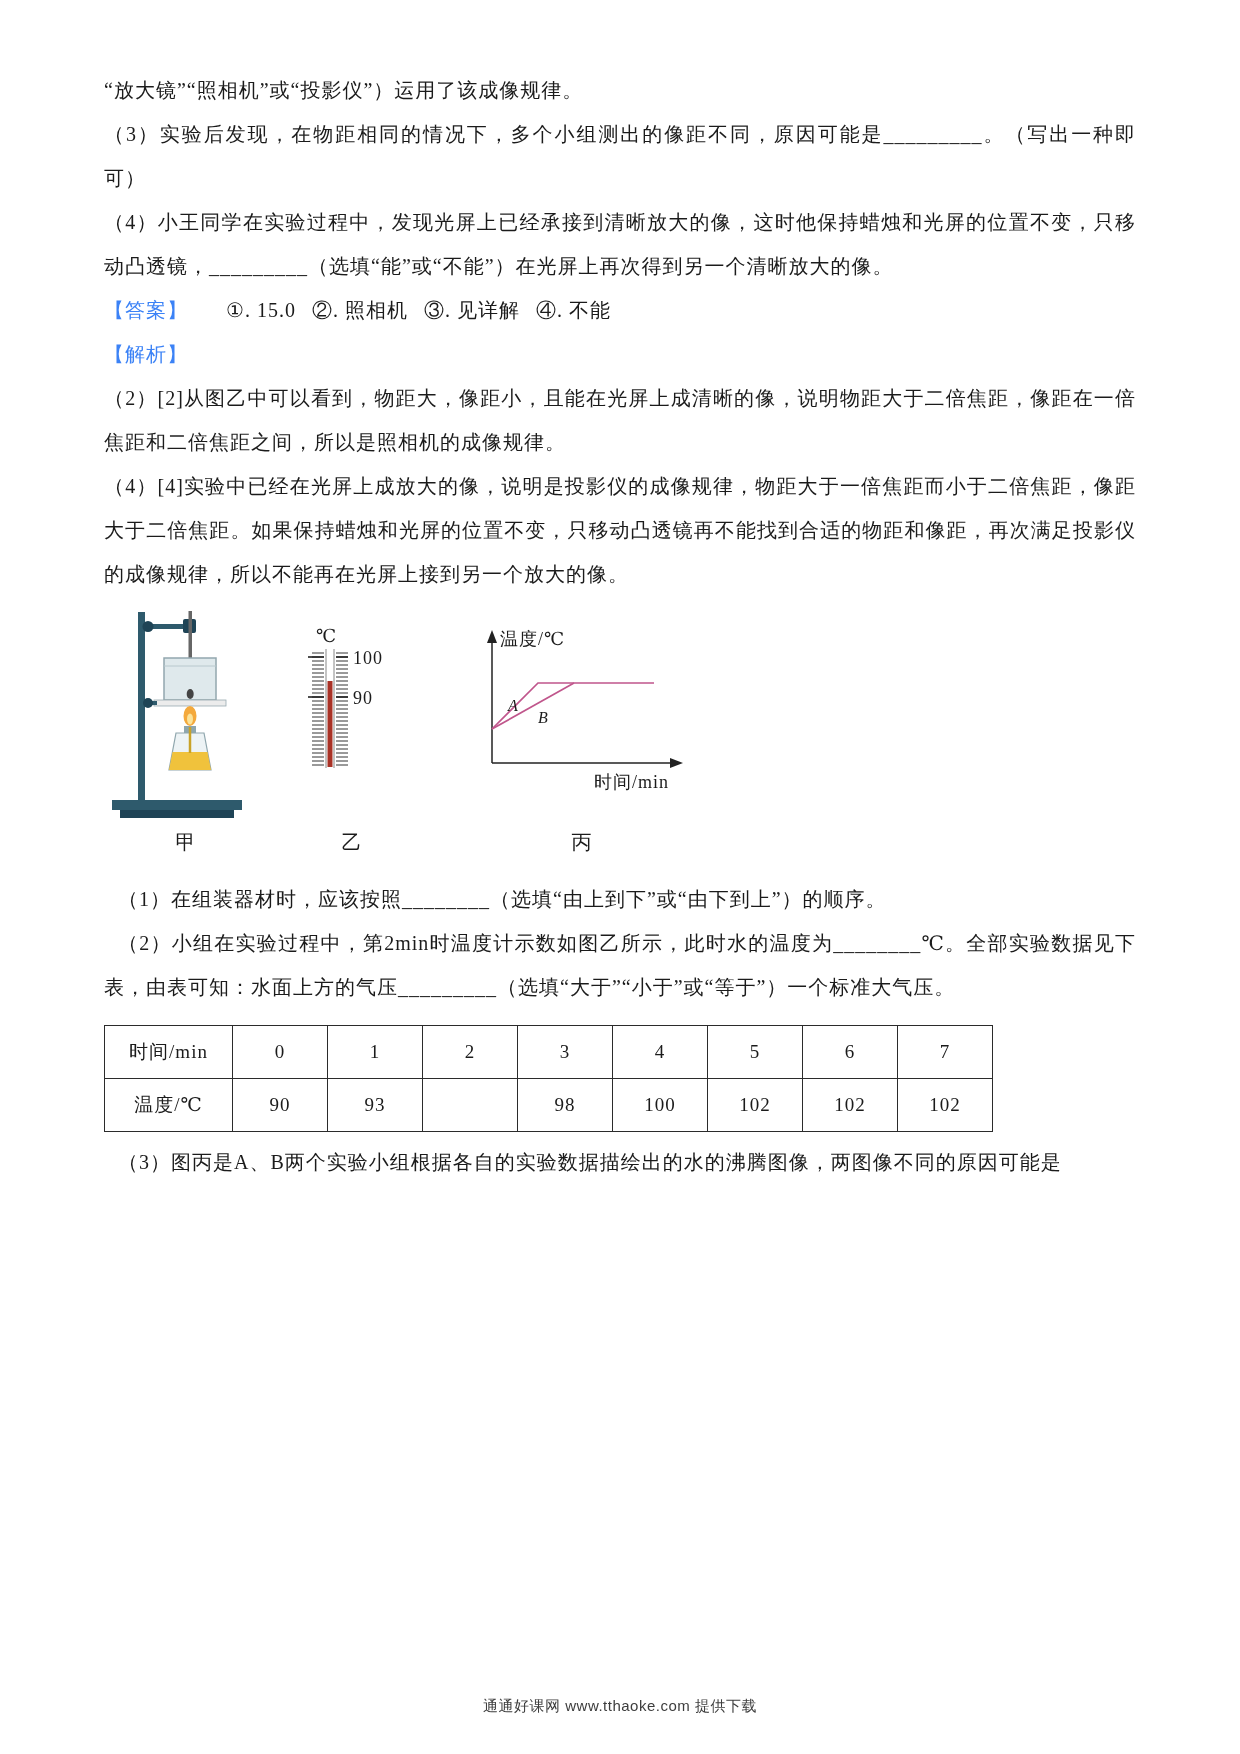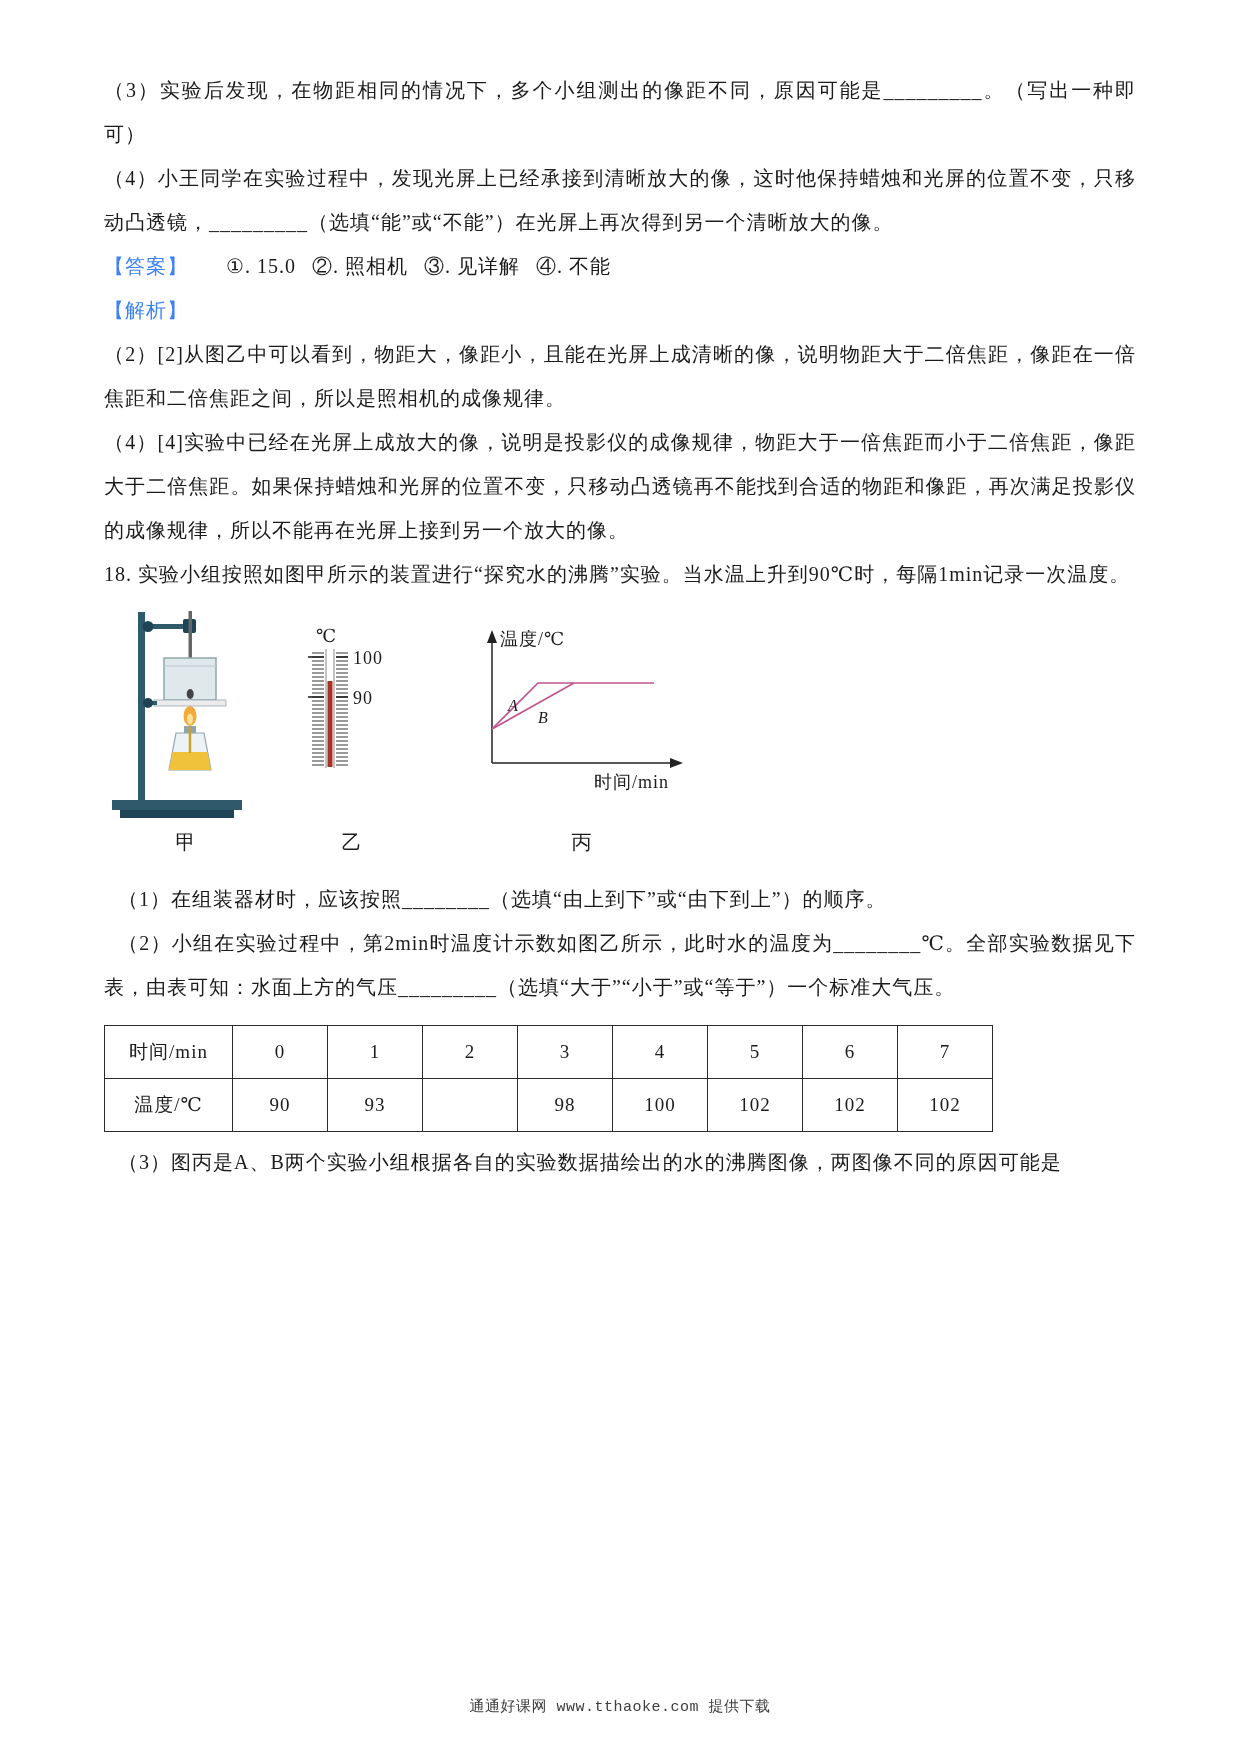--- a/index.html
+++ b/index.html
@@ -43,44 +43,44 @@
     height:53px;
     padding:0 6px;
   }
   .data-table td.head-col { width:128px; }
   .data-table td.num-col { width:95px; }
 
   .footer {
     position:absolute; left:0; right:0; bottom:38px;
     text-align:center;
     font-size:15px; color:#3d3d3d;
-    font-family:Liberation Mono, monospace;
+    font-family:Liberation Sans, sans-serif;
     letter-spacing:0.5px;
   }
 </style>
 </head>
 <body>
 
 <div class="content">
 
+  <p class="para">“放大镜”“照相机”或“投影仪”）运用了该成像规律。</p>
   <p class="para">（3）实验后发现，在物距相同的情况下，多个小组测出的像距不同，原因可能是_________。（写出一种即可）</p>
   <p class="para">（4）小王同学在实验过程中，发现光屏上已经承接到清晰放大的像，这时他保持蜡烛和光屏的位置不变，只移动凸透镜，_________（选填“能”或“不能”）在光屏上再次得到另一个清晰放大的像。</p>
 
   <p class="para">
     <span class="label-blue">【答案】</span><span class="ans-item first">①. 15.0</span><span class="ans-item">②. 照相机</span><span class="ans-item">③. 见详解</span><span class="ans-item">④. 不能</span>
   </p>
 
   <p class="para">
     <span class="label-blue">【解析】</span>
   </p>
 
   <p class="para">（2）[2]从图乙中可以看到，物距大，像距小，且能在光屏上成清晰的像，说明物距大于二倍焦距，像距在一倍焦距和二倍焦距之间，所以是照相机的成像规律。</p>
   <p class="para">（4）[4]实验中已经在光屏上成放大的像，说明是投影仪的成像规律，物距大于一倍焦距而小于二倍焦距，像距大于二倍焦距。如果保持蜡烛和光屏的位置不变，只移动凸透镜再不能找到合适的物距和像距，再次满足投影仪的成像规律，所以不能再在光屏上接到另一个放大的像。</p>
 
-  <p class="para">18. 实验小组按照如图甲所示的装置进行“探究水的沸腾”实验。当水温上升到90℃时，每隔1min记录一次温度。</p>
 
   <div class="figure-row">
 
     <div class="fig fig-jia">
       <svg width="160" height="215" viewBox="0 0 160 215">
 
         <rect x="6" y="192" width="130" height="10" fill="#2e5a6c"></rect>
         <rect x="14" y="202" width="114" height="8" fill="#1f4456"></rect>
 
         <rect x="32" y="4" width="7" height="190" fill="#2e5a6c"></rect>

